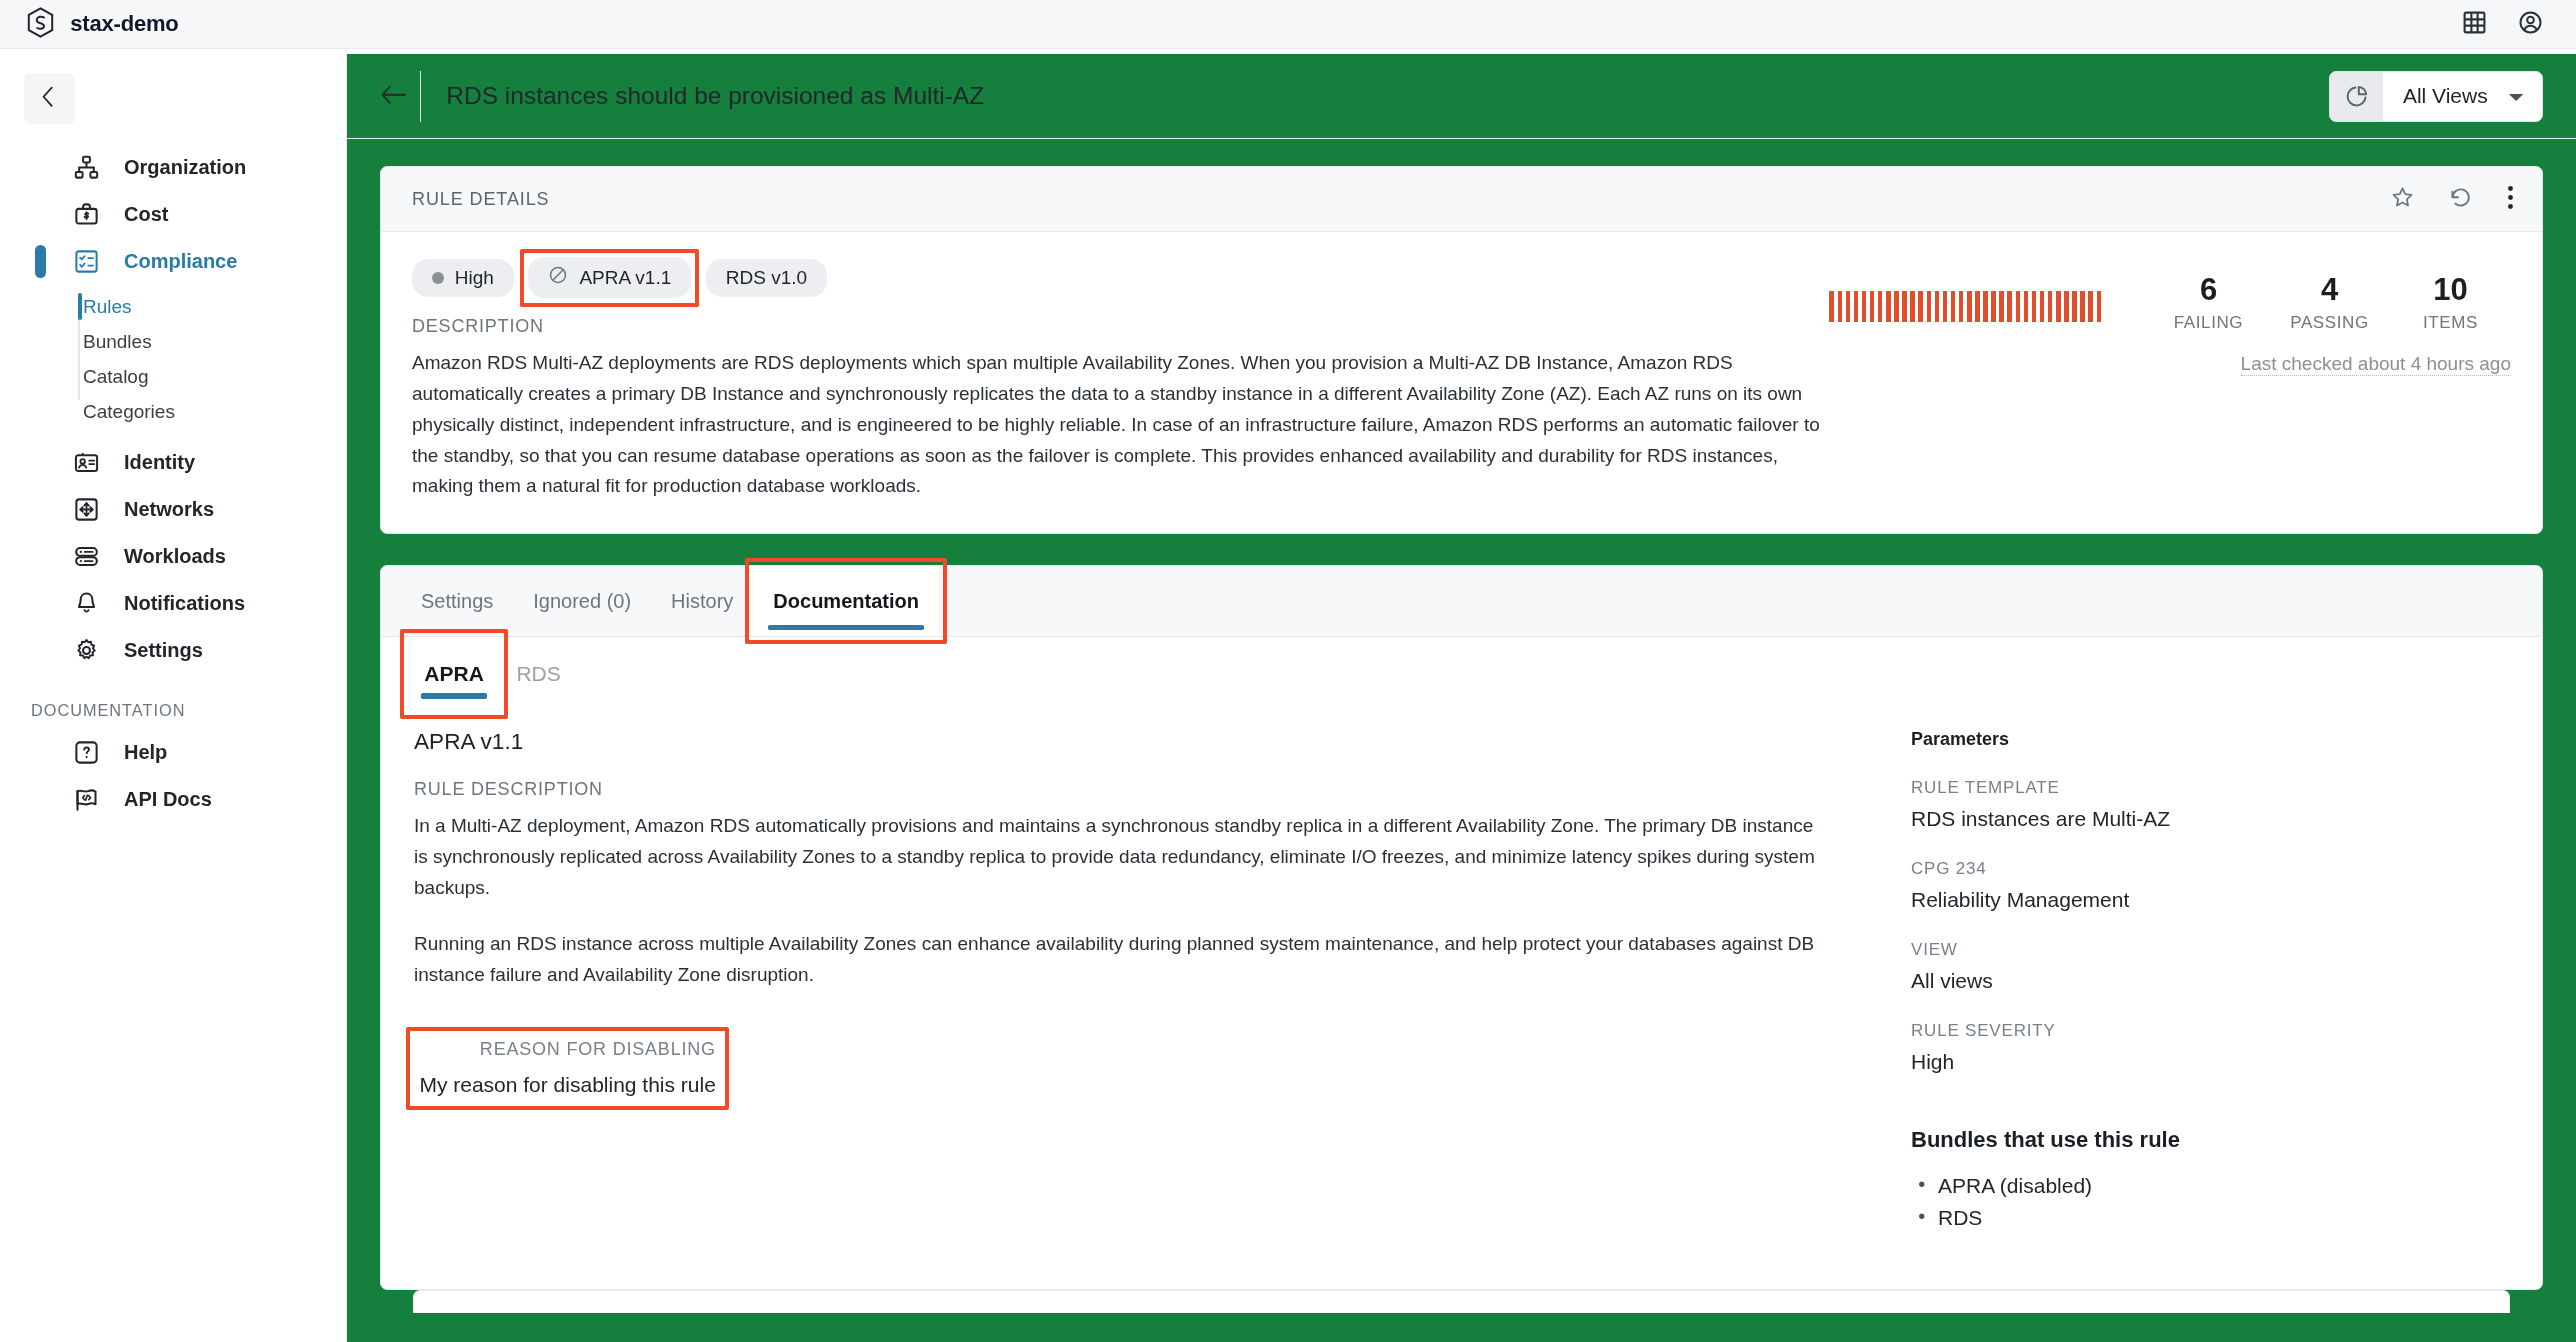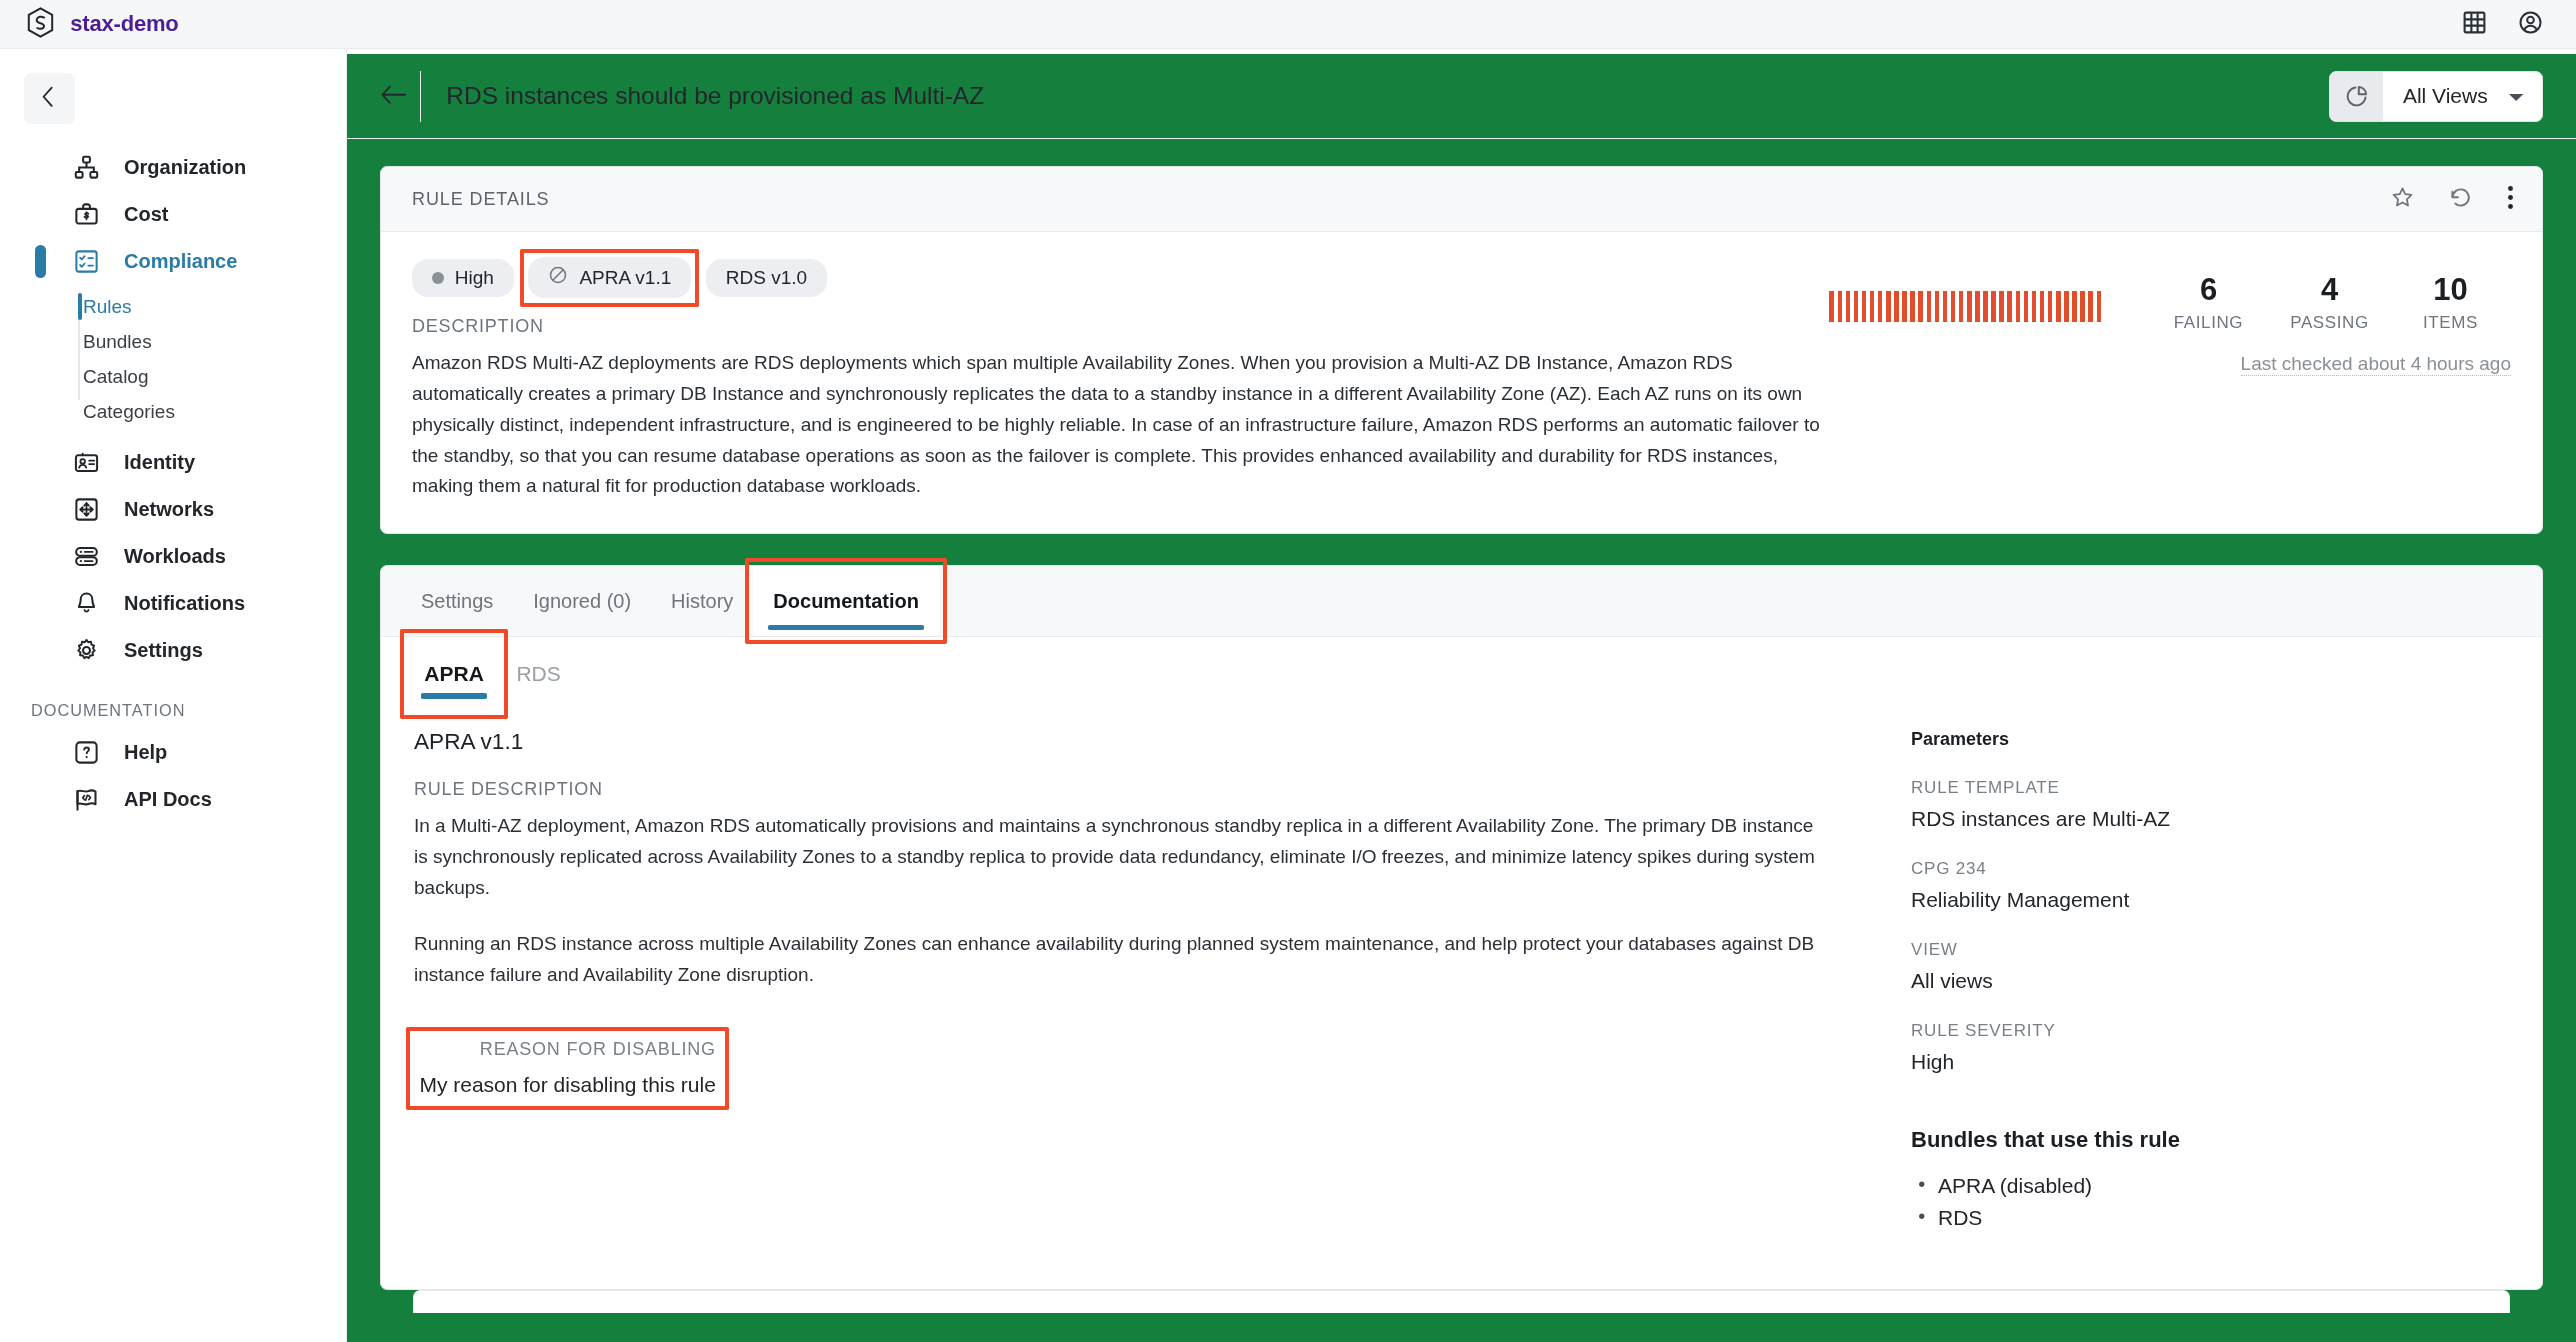--- a/index.html
+++ b/index.html
@@ -13,21 +13,21 @@
 
   
   .topbar {
     position: absolute; top: 0; left: 0;
     width: 2576px; height: 49px;
     background: #f6f7f9;
     border-bottom: 0.9px solid #e9ebef;
     display: flex; align-items: center;
   }
   .brand { display: flex; align-items: center; gap: 16.3px; padding-left: 27px; }
-  .brand-name { font-size: 22px; font-weight: 700; color: #4c1d95; letter-spacing: -0.2px; }
+  .brand-name { font-size: 22px; font-weight: 700; color: #0f172a; letter-spacing: -0.2px; }
   .topbar-right { margin-left: auto; display: flex; align-items: center; gap: 31px; padding-right: 33px; }
 
   
   .sidebar {
     position: absolute; top: 49px; left: 0;
     width: 347px; height: 1293px;
     background: #ffffff;
     border-right: 0.9px solid #e9ebef;
   }
   .collapse-btn {

